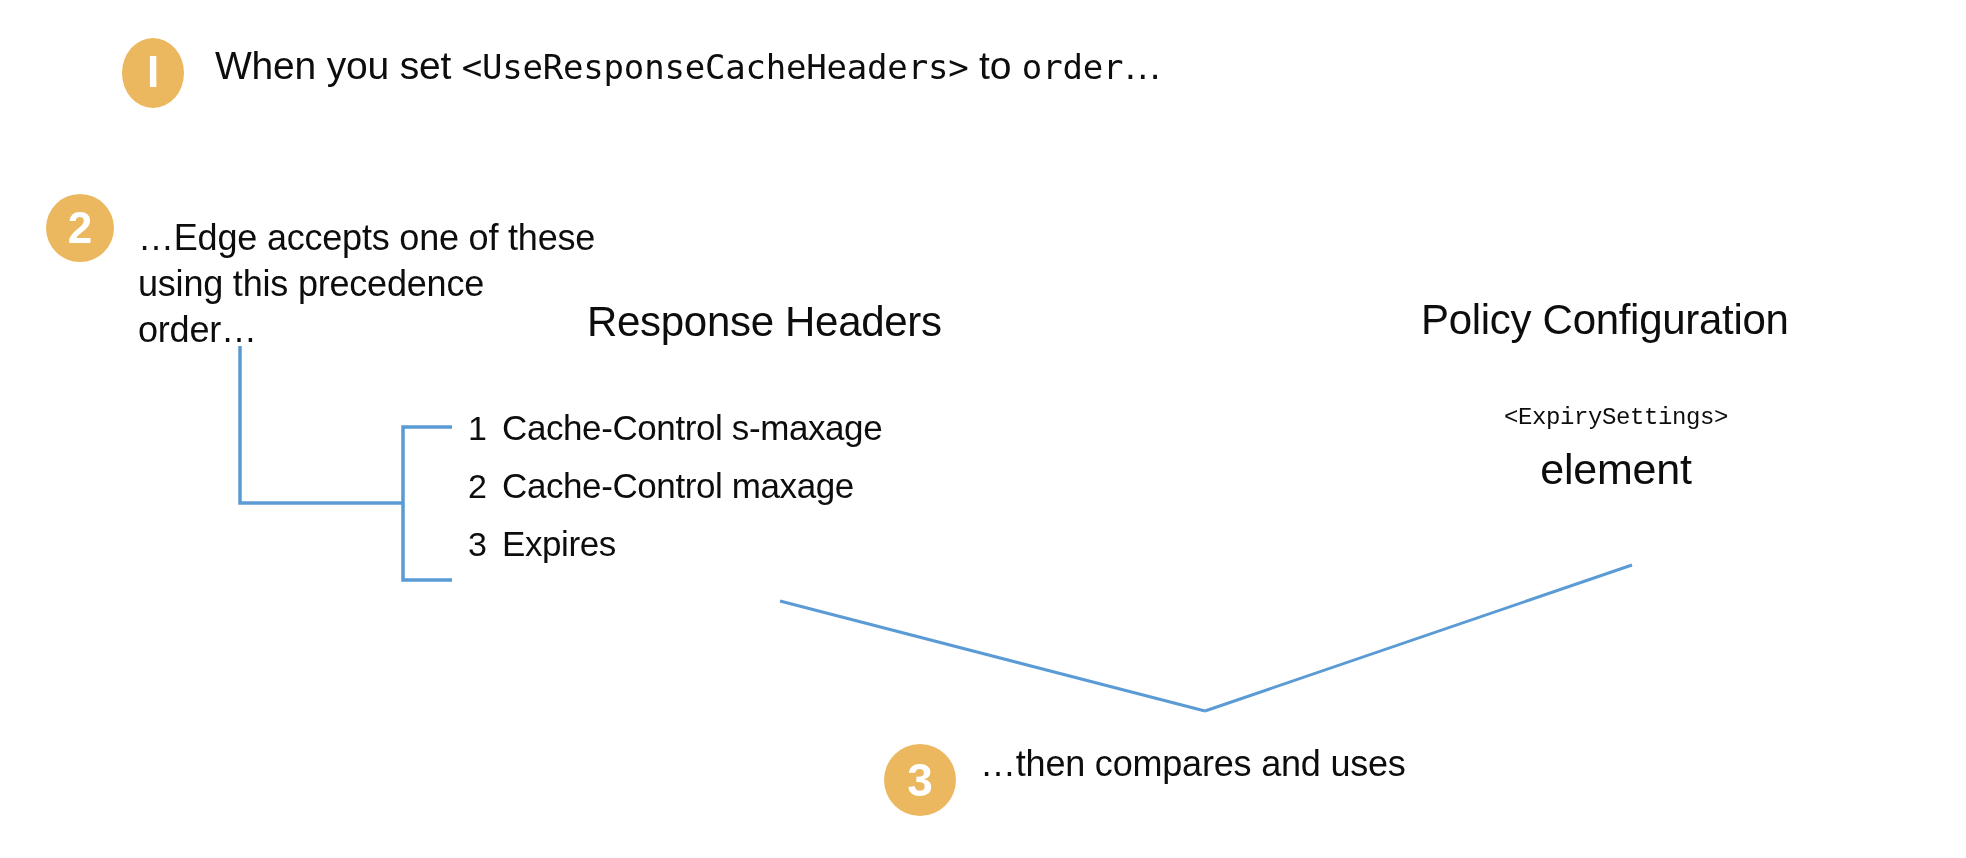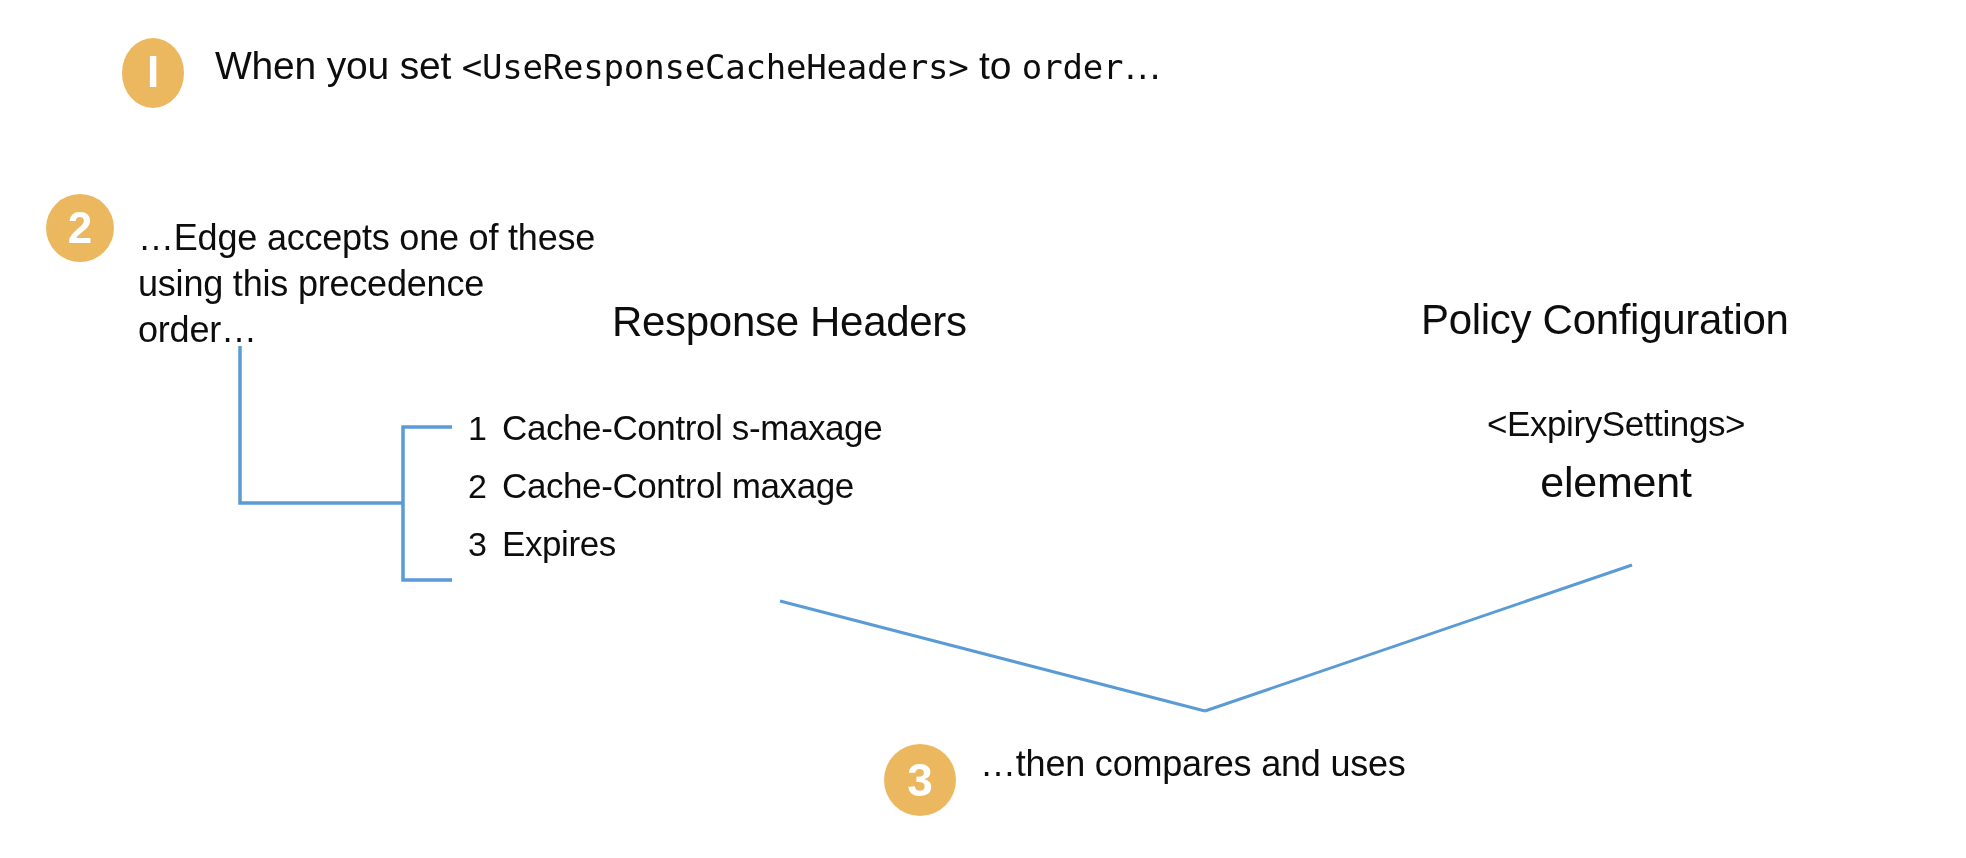--- a/index.html
+++ b/index.html
@@ -83,21 +83,21 @@
     margin-top: 25px;
   }
 
   
   .col-heading {
     position: absolute;
     font-size: 42px;
     letter-spacing: -0.3px;
     white-space: nowrap;
   }
-  #heading-response { left: 612px; top: 298px; }
+  #heading-response { left: 587px; top: 298px; }
   #heading-policy   { left: 1421px; top: 296px; }
 
   
   #header-list {
     position: absolute;
     left: 468px;
     top: 408px;
     display: flex;
     flex-direction: column;
     gap: 0px;
@@ -123,22 +123,22 @@
   
   #policy-element {
     position: absolute;
     left: 1421px;
     top: 404px;
     width: 390px;
     text-align: center;
   }
   #policy-element .element-tag {
     display: block;
-    font-family: Liberation Sans, sans-serif;
-    font-size: 35px;
+    font-family: Liberation Mono, monospace;
+    font-size: 24px;
     letter-spacing: -0.4px;
   }
   #policy-element .element-word {
     display: block;
     margin-top: 14px;
     font-size: 43px;
     letter-spacing: -0.2px;
   }
 
   

